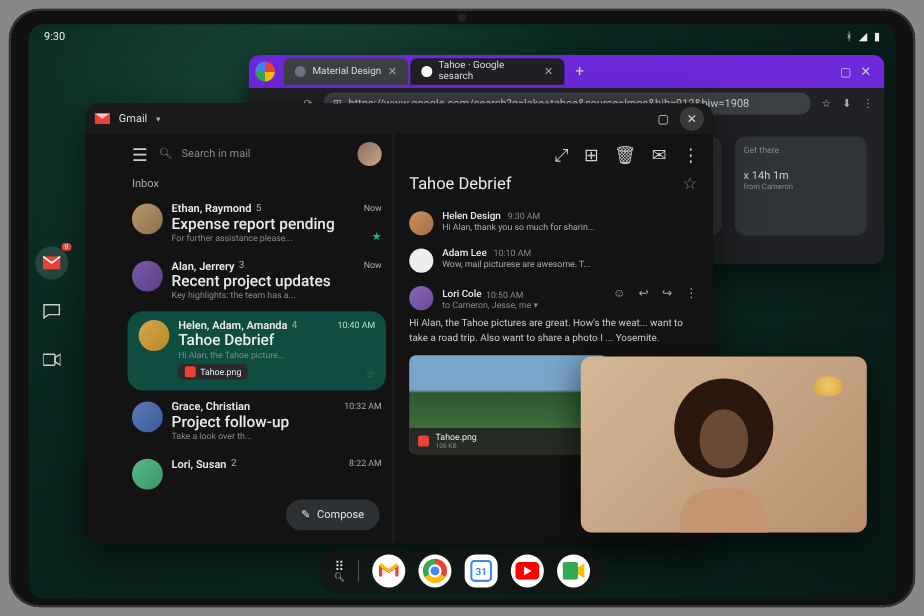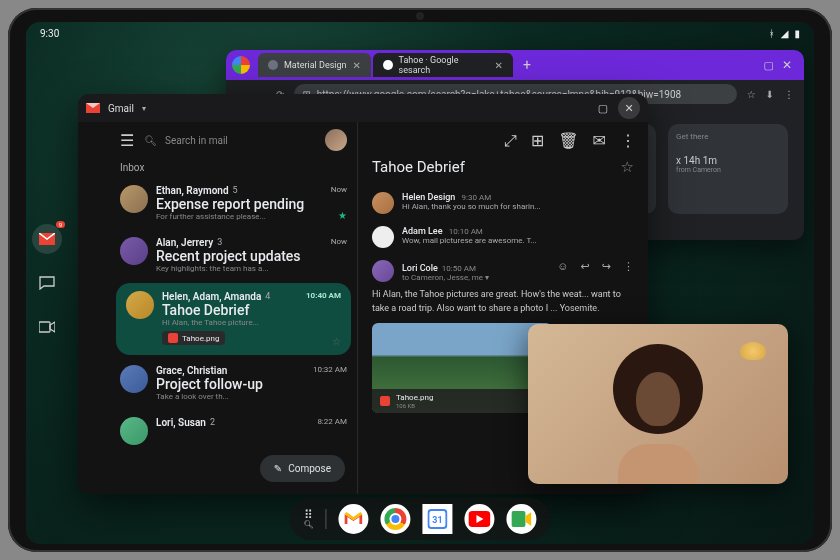--- a/index.html
+++ b/index.html
@@ -37,21 +37,21 @@
 .search-box { flex: 1; display: flex; align-items: center; gap: 8px; color: #888; font-size: 10px; }
 .avatar-sm { width: 22px; height: 22px; border-radius: 50%; background: linear-gradient(135deg, #8a6d5a, #c9a88a); }
 .inbox-label { font-size: 10px; color: #aaa; padding: 4px 10px; }
 .email-item { padding: 8px 10px; display: flex; gap: 8px; position: relative; }
 .email-item.active { background: #0e4d40; border-radius: 14px; margin: 2px 6px; }
 .email-avatar { width: 28px; height: 28px; border-radius: 50%; background: #555; flex-shrink: 0; }
 .email-content { flex: 1; min-width: 0; }
 .email-from { font-size: 10px; font-weight: 600; display: flex; align-items: flex-start; gap: 4px; }
 .email-count { color: #aaa; font-weight: 400; font-size: 9px; }
 .email-time { font-size: 8px; color: #aaa; position: absolute; top: 8px; right: 10px; margin-left: 25px; }
-.email-time.active { color: #a8e6d3; font-weight: bold; }
+.email-time.active { color: #a8e6d3; }
 .email-subject { font-size: 14px; font-weight: 500; white-space: nowrap; overflow: hidden; text-overflow: ellipsis; }
 .email-preview { font-size: 8px; color: #888; white-space: nowrap; overflow: hidden; text-overflow: ellipsis; }
 .attachment-chip { display: inline-flex; align-items: center; gap: 4px; background: #2a2a2d; border-radius: 4px; padding: 2px 6px; font-size: 8px; margin-top: 4px; }
 .star-icon { position: absolute; bottom: 8px; right: 10px; color: #1db584; font-size: 10px; }
 .star-outline { position: absolute; bottom: 8px; right: 10px; color: #666; font-size: 10px; }
 .compose-fab { position: absolute; bottom: 12px; right: 12px; background: #2e3133; color: #e0e0e0; border-radius: 14px; padding: 8px 14px; font-size: 10px; display: flex; align-items: center; gap: 6px; z-index: 2; }
 
 .gmail-detail { flex: 1; background: #131314; display: flex; flex-direction: column; overflow: hidden; }
 .detail-toolbar { height: 36px; display: flex; align-items: center; justify-content: flex-end; gap: 14px; padding: 0 12px; color: #ccc; }
 .detail-subject { font-size: 15px; padding: 0 14px 10px; display: flex; align-items: center; justify-content: space-between; }
@@ -75,21 +75,21 @@
 
 .leftrail { position: absolute; left: 6px; top: 50%; transform: translateY(-50%); display: flex; flex-direction: column; gap: 14px; z-index: 15; }
 .rail-icon { width: 30px; height: 30px; border-radius: 50%; display: flex; align-items: center; justify-content: center; color: #ddd; position: relative; }
 .rail-icon.mail { background: rgba(255,255,255,.12); }
 
 .taskbar { position: absolute; bottom: 4px; left: 50%; transform: translateX(-50%); background: rgba(20,20,20,.7); border-radius: 22px; padding: 6px 14px; display: flex; align-items: center; gap: 12px; z-index: 40; }
 .task-icon { width: 30px; height: 30px; border-radius: 8px; display: flex; align-items: center; justify-content: center; }
 .task-divider { width: 1px; height: 20px; background: #555; }
 .ico-gmail { background: #fff; border-radius: 50%; }
 .ico-chrome { background: #fff; border-radius: 50%; }
-.ico-cal { background: #fff; border-radius: 0; }
+.ico-cal { background: #fff; border-radius: 10px; }
 .ico-yt { background: #fff; border-radius: 50%; }
 .ico-meet { background: #fff; border-radius: 50%; }
 
 svg { display: block; }
 .chrome-win-controls { margin-left: auto; display: flex; gap: 8px; align-items: center; padding-right: 6px; }
 </style>
 </head>
 <body>
 
 <div class="tablet">

